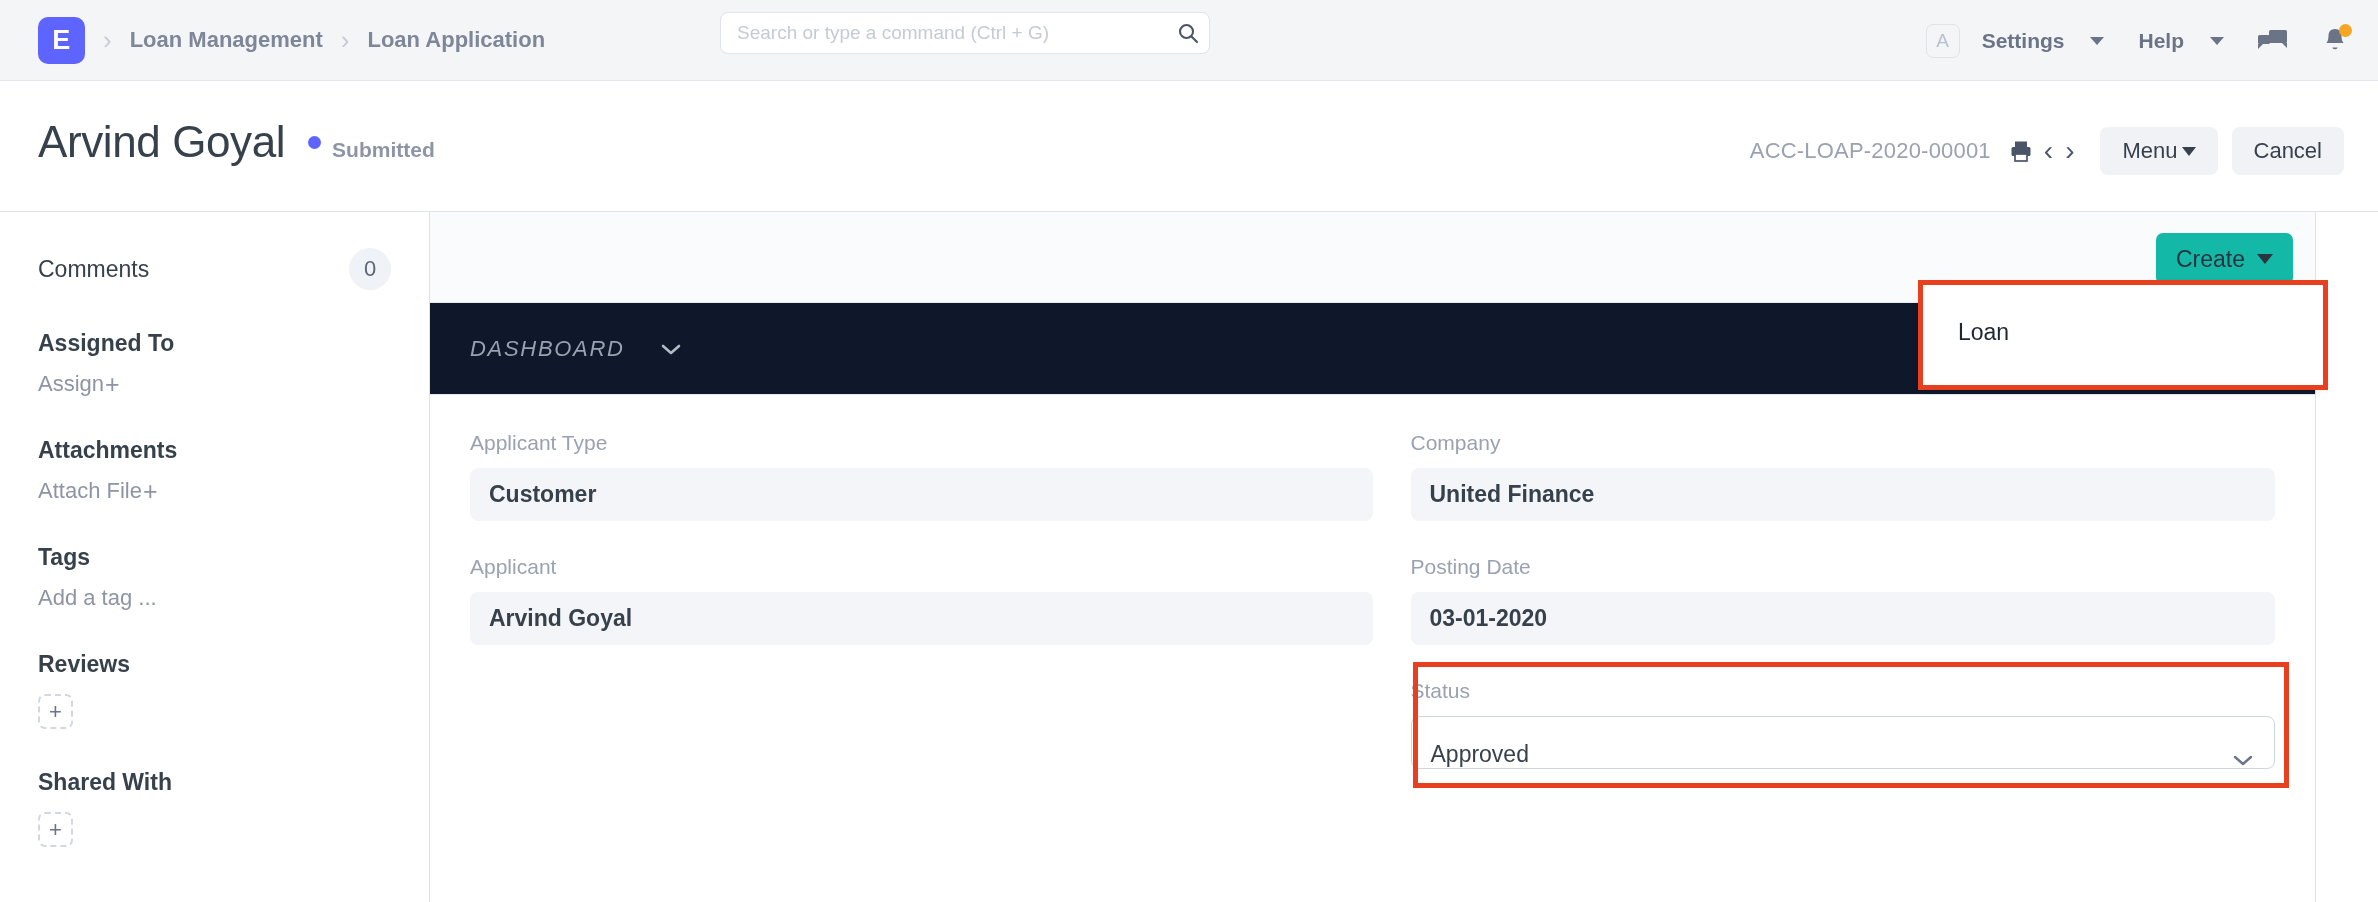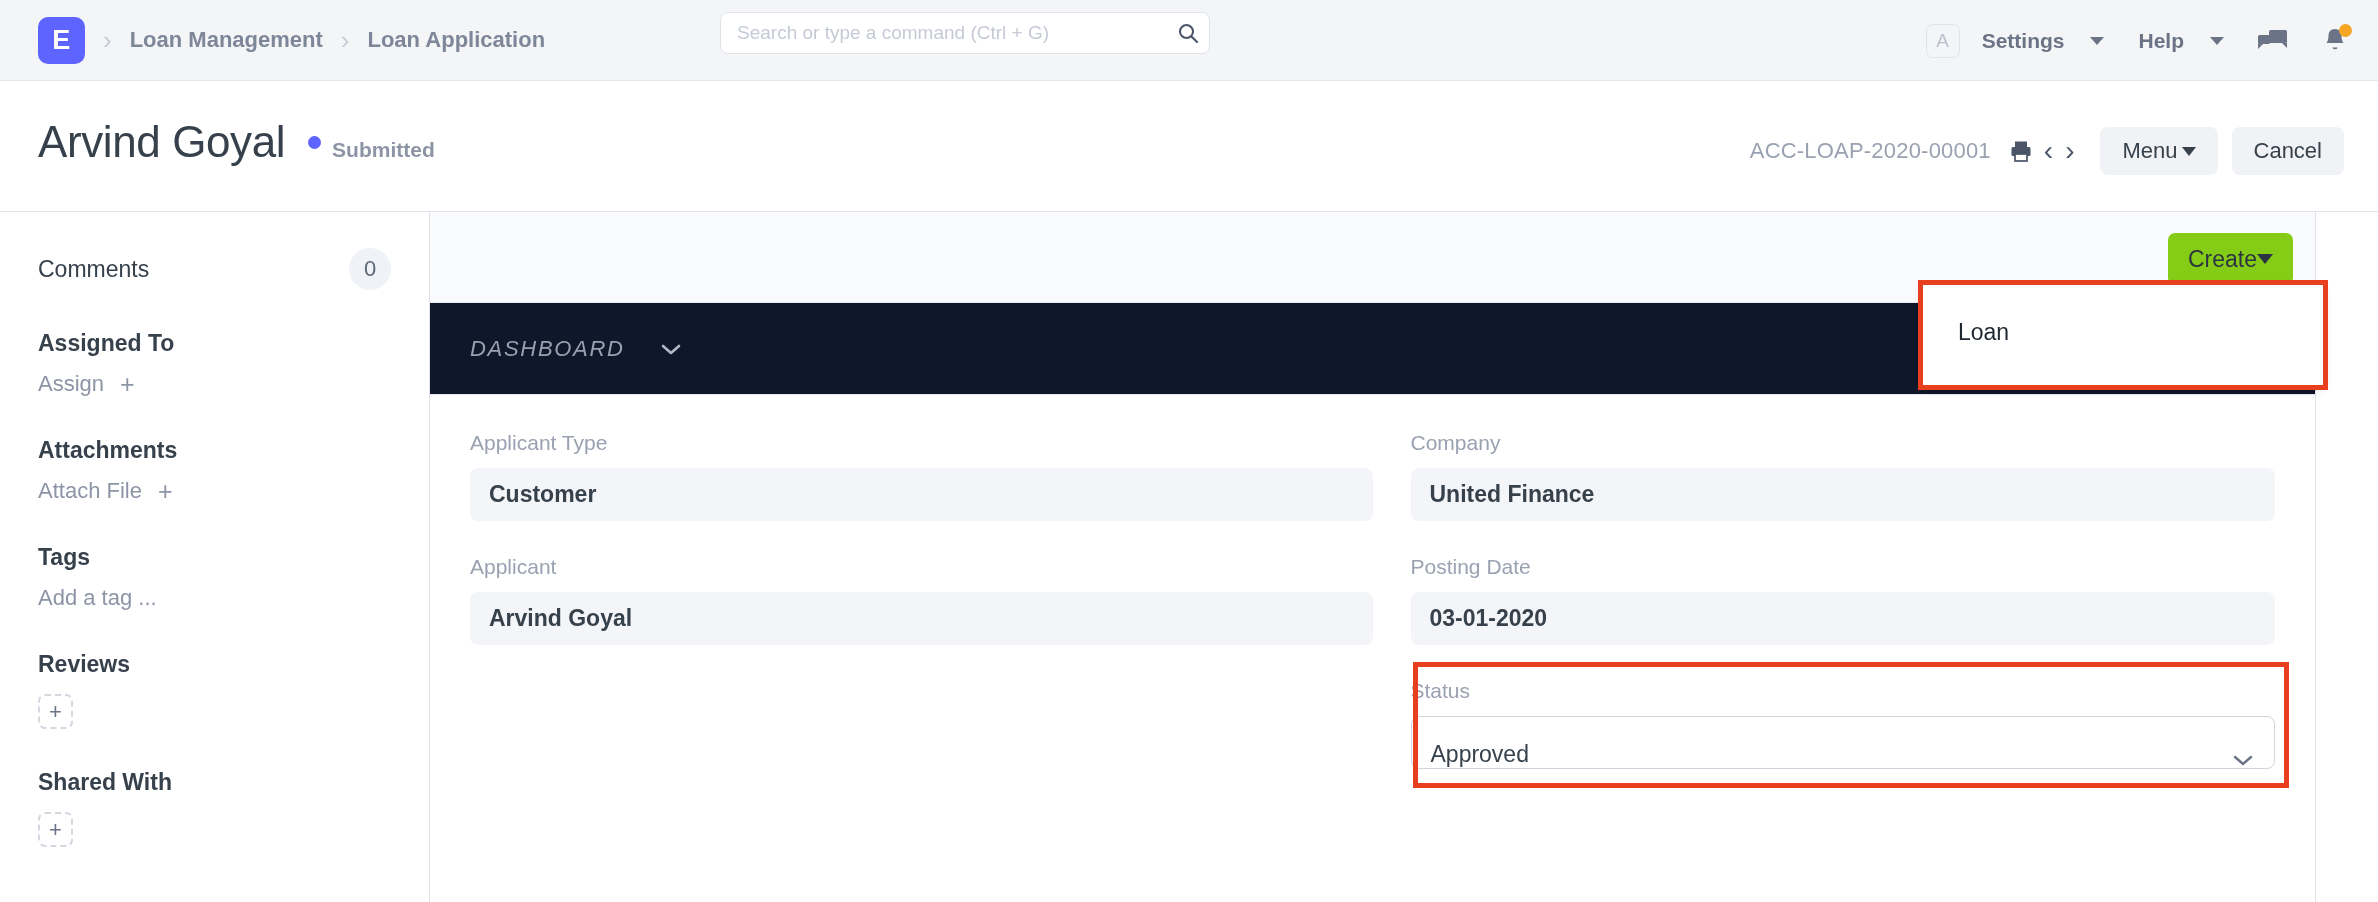--- a/index.html
+++ b/index.html
@@ -165,21 +165,21 @@
   }
   .sb-head.bold { font-weight: 700; }
   .sb-count {
     min-width: 42px; height: 42px; padding: 0 13px;
     background: #eff2f6; border-radius: 21px;
     display: flex; align-items: center; justify-content: center;
     color: #5c6678; font-size: 22px;
   }
   .sb-sub {
     font-size: 22px; color: #8d94a6; margin-top: 14px;
-    display: flex; align-items: center; gap: 16px;
+    display: flex; align-items: center; gap: 1px;
   }
   .plus-glyph { font-size: 25px; color: #8d94a6; line-height: 1; }
   .sb-block { margin-top: 40px; }
   .dash-plus {
     margin-top: 16px;
     width: 35px; height: 35px;
     border: 2px dashed #d2d7e0; border-radius: 7px;
     display: flex; align-items: center; justify-content: center;
     color: #6b7386; font-size: 22px; line-height: 1;
   }
@@ -192,24 +192,24 @@
     border-right: 1px solid #dfe2e8;
   }
   .toolbar-row {
     position: relative;
     height: 91px; background: #fafbfc;
     border-bottom: 1px solid #e6e9ef;
   }
   .create-btn {
     position: absolute; right: 22px; top: 21px;
     height: 52px; padding: 0 20px;
-    background: #84cc16; color: #2b3440;
+    background: #14b8a6; color: #2b3440;
     border: none; border-radius: 7px;
     font-family: "Liberation Sans", sans-serif; font-size: 23px;
-    display: flex; align-items: center; 
+    display: flex; align-items: center; gap: 12px;
   }
   .caret-dk2 {
     width: 0; height: 0;
     border-left: 8px solid transparent;
     border-right: 8px solid transparent;
     border-top: 10px solid #2b3440;
   }
   .dropdown-menu {
     position: absolute; right: -8px; top: 73px;
     width: 400px; height: 100px;

